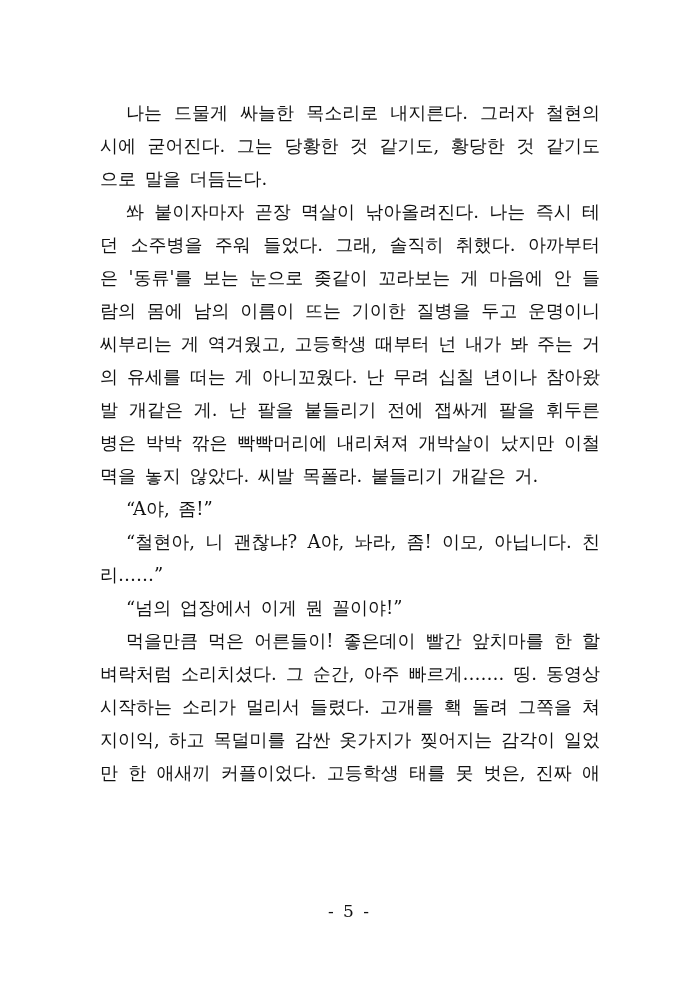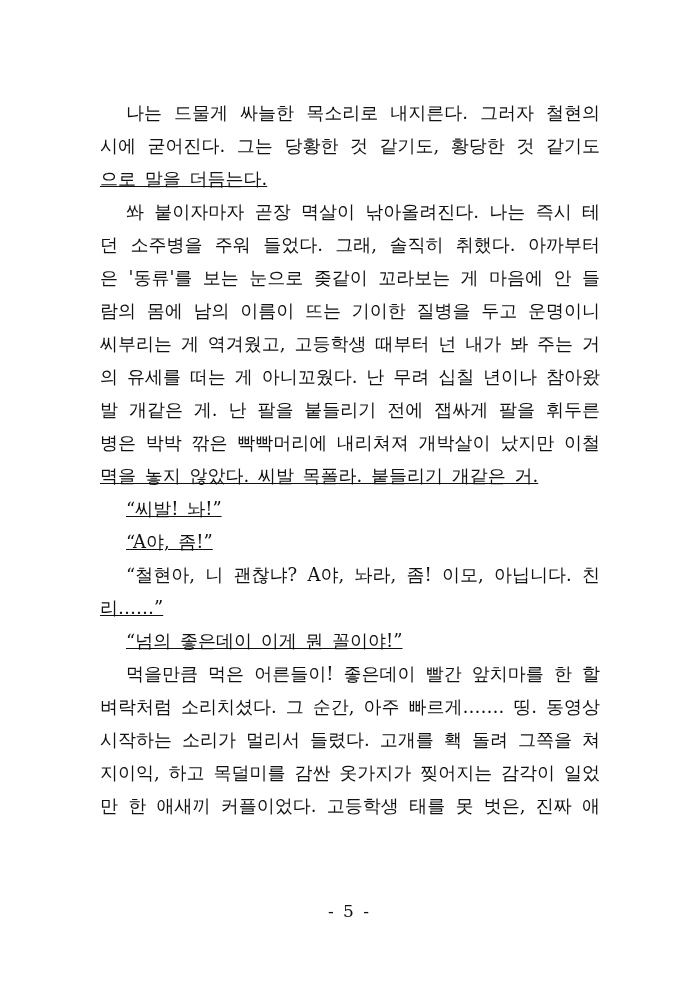--- a/index.html
+++ b/index.html
@@ -33,21 +33,20 @@
     white-space: normal;
     overflow: hidden;
   }
   .jline {
     text-align: justify;
     text-align-last: justify;
   }
   .lline {
     text-align: center;
     text-align-last: left;
-    text-decoration: underline;
   }
   .ind {
     text-indent: 26px;
   }
   .page-number {
     position: absolute;
     left: 0;
     top: 899px;
     width: 699px;
     text-align: center;
@@ -67,25 +66,24 @@
     <p class="line lline">으로 말을 더듬는다.</p>
     <p class="line jline ind">쏴 붙이자마자 곧장 멱살이 낚아올려진다. 나는 즉시 테이블에 있</p>
     <p class="line jline">던 소주병을 주워 들었다. 그래, 솔직히 취했다. 아까부터 자신과 같</p>
     <p class="line jline">은 '동류'를 보는 눈으로 좆같이 꼬라보는 게 마음에 안 들었고, 사</p>
     <p class="line jline">람의 몸에 남의 이름이 뜨는 기이한 질병을 두고 운명이니 사랑이니</p>
     <p class="line jline">씨부리는 게 역겨웠고, 고등학생 때부터 넌 내가 봐 주는 거라는 식</p>
     <p class="line jline">의 유세를 떠는 게 아니꼬웠다. 난 무려 십칠 년이나 참아왔다. 씨</p>
     <p class="line jline">발 개같은 게. 난 팔을 붙들리기 전에 잽싸게 팔을 휘두른다. 소주</p>
     <p class="line jline">병은 박박 깎은 빡빡머리에 내리쳐져 개박살이 났지만 이철현은 내</p>
     <p class="line lline">멱을 놓지 않았다. 씨발 목폴라. 붙들리기 개같은 거.</p>
-    <p class="line lline ind">“씨발! 놔!”</p>
     <p class="line lline ind">“A야, 좀!”</p>
     <p class="line jline ind">“철현아, 니 괜찮냐? A야, 놔라, 좀! 이모, 아닙니다. 친구끼</p>
     <p class="line lline">리……”</p>
-    <p class="line lline ind">“넘의 좋은데이 이게 뭔 꼴이야!”</p>
+    <p class="line lline ind">“넘의 업장에서 이게 뭔 꼴이야!”</p>
     <p class="line jline ind">먹을만큼 먹은 어른들이! 좋은데이 빨간 앞치마를 한 할머니께서</p>
     <p class="line jline">벼락처럼 소리치셨다. 그 순간, 아주 빠르게……. 띵. 동영상 촬영을</p>
     <p class="line jline">시작하는 소리가 멀리서 들렸다. 고개를 홱 돌려 그쪽을 쳐다보니</p>
     <p class="line jline">지이익, 하고 목덜미를 감싼 옷가지가 찢어지는 감각이 일었다. 좆</p>
     <p class="line jline">만 한 애새끼 커플이었다. 고등학생 태를 못 벗은, 진짜 애새끼</p>
   </div>
   <div class="page-number">- 5 -</div>
 </div>
 
 </body></html>

